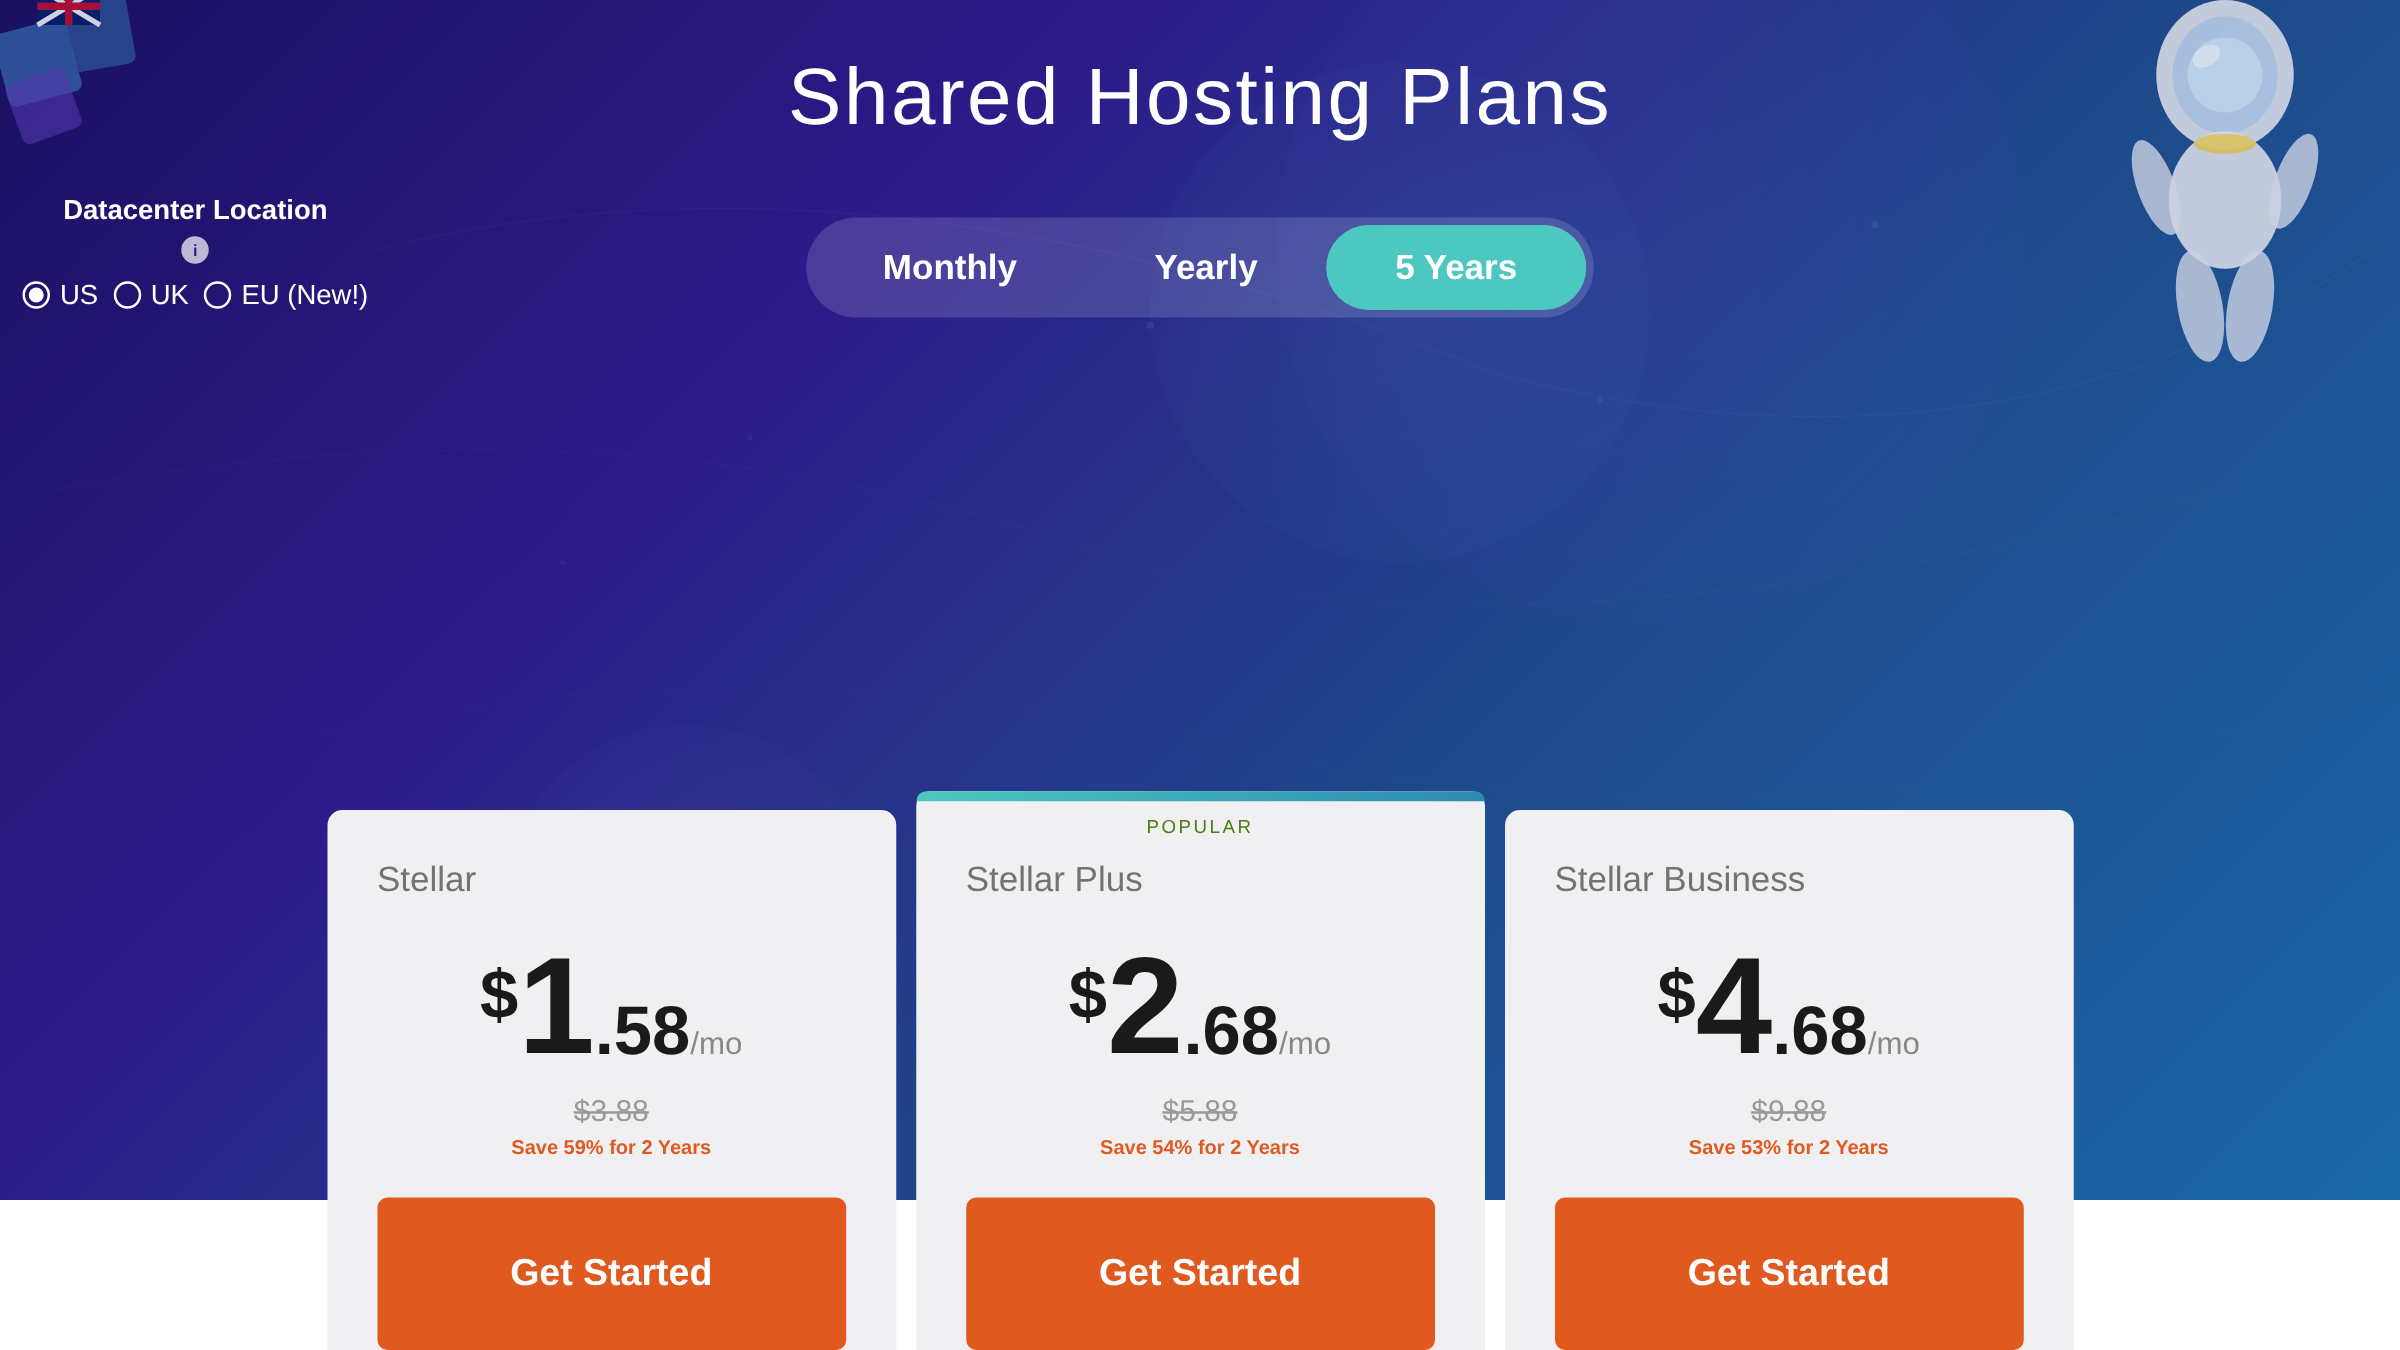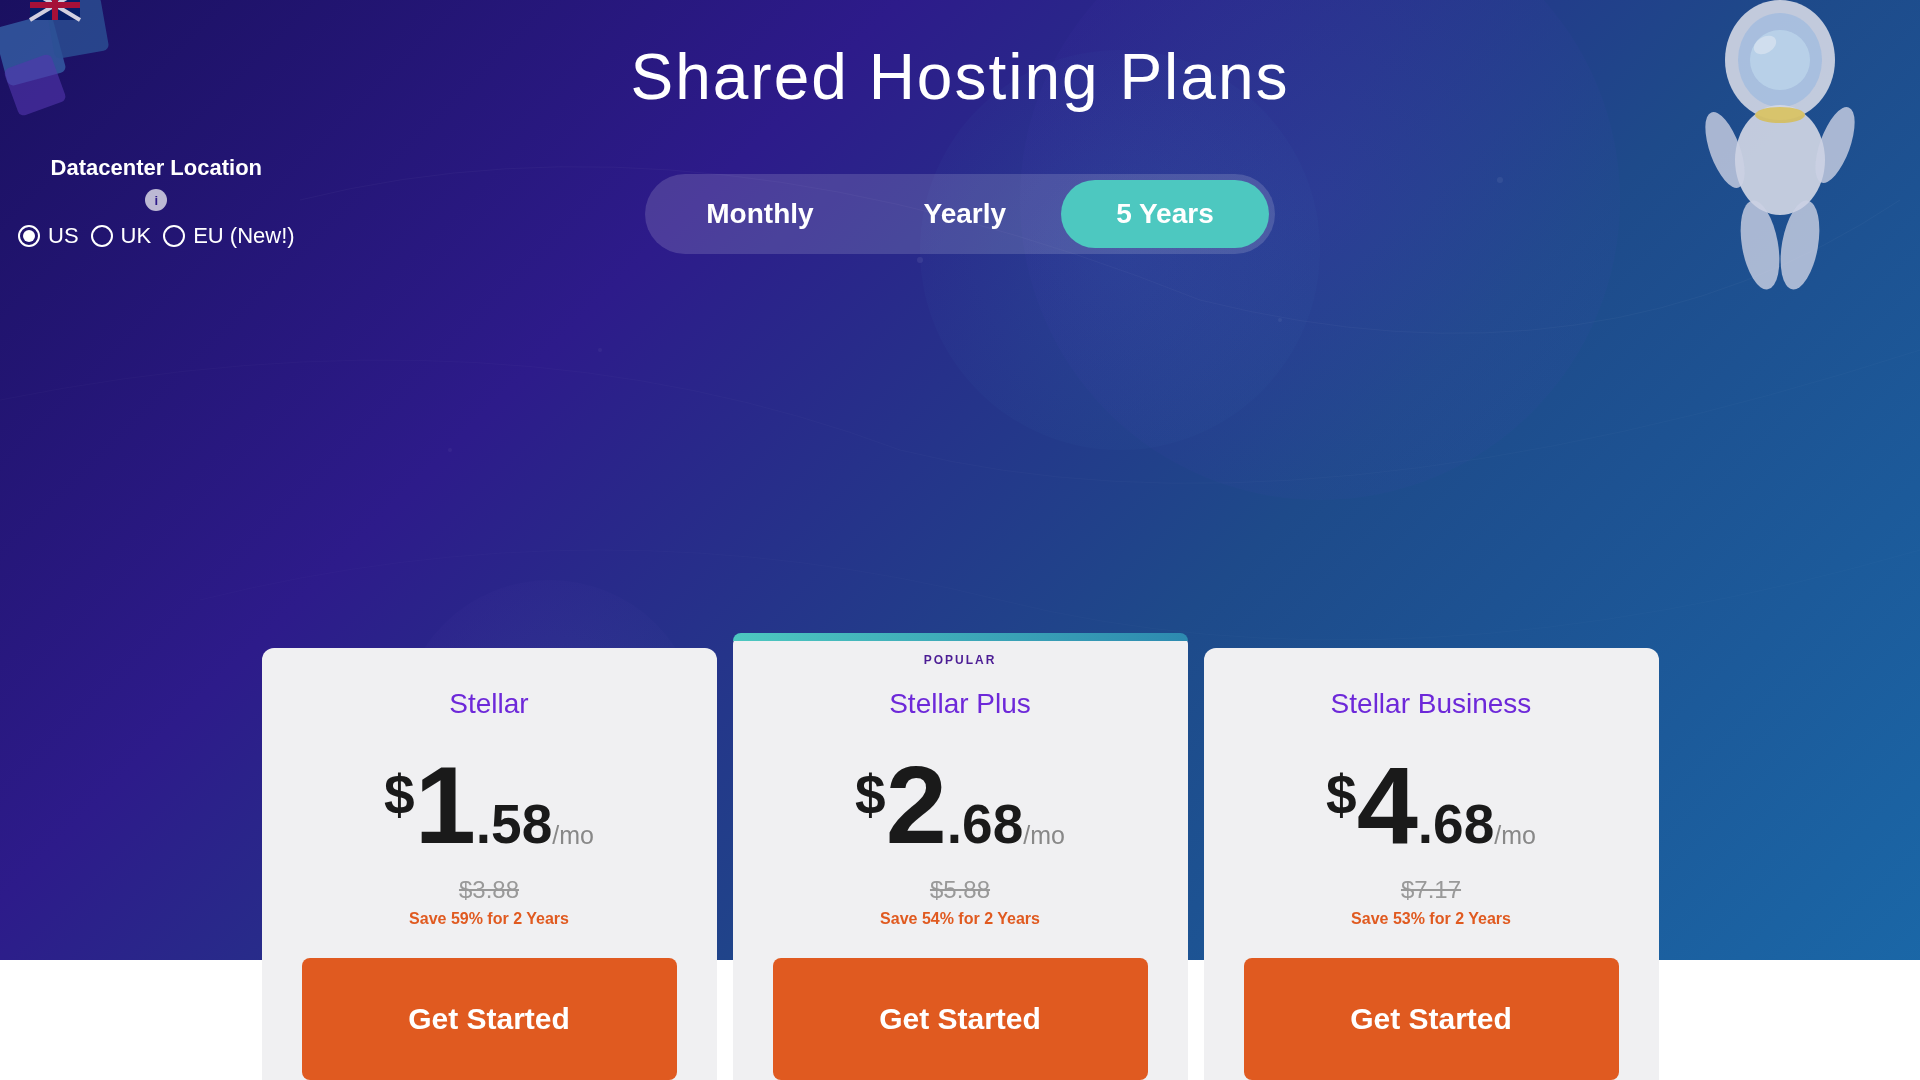--- a/index.html
+++ b/index.html
@@ -170,38 +170,38 @@
     .plan-card.popular {
       background: #f0f0f2;
       padding-top: 55px;
     }
 
     .popular-badge {
       position: absolute;
       top: 20px;
       left: 50%;
       transform: translateX(-50%);
-      font-size: 12px;
-      font-weight: 700;
+      font-size: 15px;
+      font-weight: 400;
       letter-spacing: 2px;
-      color: #4c1d95;
+      color: #4d7c0f;
     }
 
     .plan-header-accent {
       position: absolute;
       top: 0; left: 0; right: 0;
       height: 8px;
       background: linear-gradient(to right, #4dc8c0, #2d8ab0);
       border-radius: 12px 12px 0 0;
     }
 
     .plan-name {
       font-size: 28px;
-      color: #6d28d9;
-      text-align: center;
+      color: #737373;
+      text-align: left;
       margin-bottom: 30px;
       font-weight: 400;
     }
 
     .plan-price {
       text-align: center;
       margin-bottom: 16px;
     }
 
     .price-amount {
@@ -427,20 +427,20 @@
     <div class="plan-card">
       <div class="plan-name">Stellar Business</div>
       <div class="plan-price">
         <span class="price-amount">
           <span class="price-dollar">$</span>
           <span class="price-whole">4</span>
           <span class="price-cents">.68</span>
           <span class="price-per">/mo</span>
         </span>
       </div>
-      <div class="price-original">$7.17</div>
+      <div class="price-original">$9.88</div>
       <div class="price-save">Save 53% for 2 Years</div>
       <button class="get-started-btn">Get Started</button>
     </div>
 
   </div>
 
 </div>
 
 </body></html>

